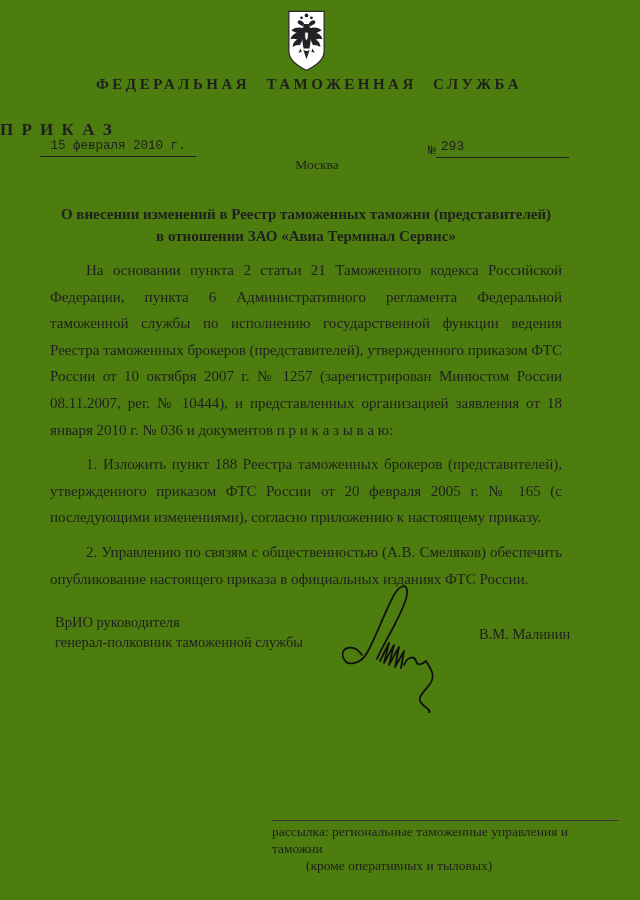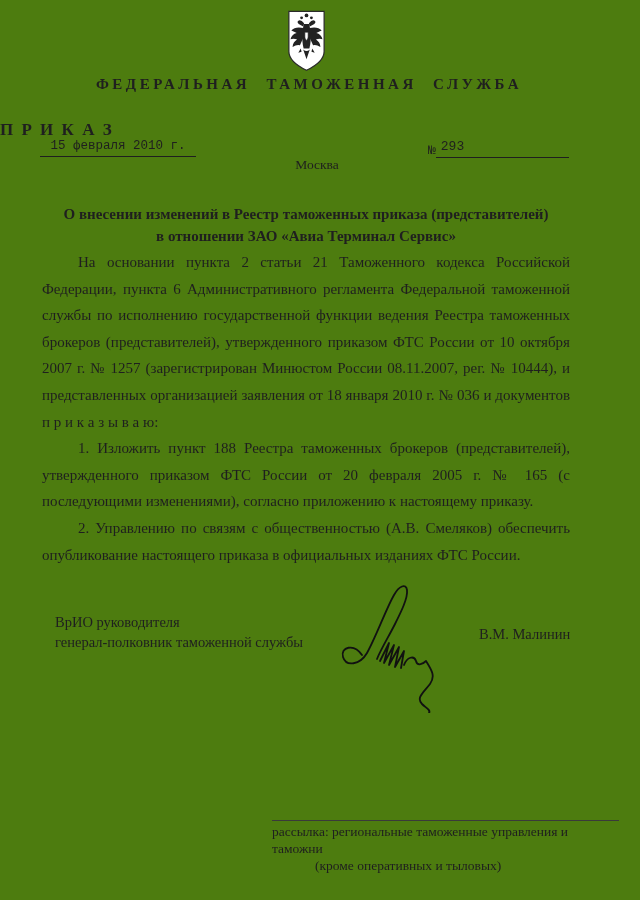--- a/index.html
+++ b/index.html
@@ -34,30 +34,30 @@
   }
   .city { position:absolute; left:0; top:157px; width:634px; text-align:center; font-size:13.5px; }
   .title {
     position:absolute; left:42px; top:203px; width:528px; text-align:center;
     font-weight:bold; font-size:15px; line-height:22px;
   }
   .bodytext {
     position:absolute; left:42px; top:249px; width:528px;
     font-size:15px; line-height:26.6px; text-align:justify;
   }
-  .bodytext p { margin:0; text-indent:36px; }
+  .bodytext p { margin:8px; text-indent:36px; }
   .sig-titles { position:absolute; left:55px; top:613px; font-size:14.5px; line-height:19.5px; }
   .sig-name { position:absolute; left:479px; top:626px; font-size:14.5px; white-space:nowrap; }
   .sig-svg { position:absolute; left:332px; top:577px; width:150px; height:136px; }
   .footer {
     position:absolute; left:272px; top:820px; width:347px;
     font-size:13.5px; line-height:17px;
   }
   .footer-rule { border-top:1.5px solid #3a3a3a; margin-bottom:2px; }
-  .footer-line2 { margin-left:43px; }
+  .footer-line2 { margin-left:34px; }
 </style>
 </head>
 <body>
 
 <div class="page">
 
   <svg class="emblem" viewBox="0 0 100 155" xmlns="http://www.w3.org/2000/svg">
     <path d="M7 5 H93 V103 Q93 128 50 149 Q7 128 7 103 Z" fill="#ffffff" stroke="#2a2a2a" stroke-width="3"></path>
     <g fill="#222222">
       <circle cx="50" cy="15" r="4.5"></circle>
@@ -80,21 +80,21 @@
   <div class="doctype">П Р И К А З</div>
 
   <div class="dateline">15 февраля 2010 г.</div>
 
   <div class="numline"><span>№</span><span class="num-value">293</span>
   </div>
 
   <div class="city">Москва</div>
 
   <div class="title">
-    <div>О внесении изменений в Реестр таможенных приказа (представителей)</div>
+    <div>О внесении изменений в Реестр таможенных таможни (представителей)</div>
     <div>в отношении ЗАО «Авиа Терминал Сервис»</div>
   </div>
 
   <div class="bodytext">
     <p>На основании пункта 2 статьи 21 Таможенного кодекса Российской Федерации, пункта 6 Административного регламента Федеральной таможенной службы по исполнению государственной функции ведения Реестра таможенных брокеров (представителей), утвержденного приказом ФТС России от 10 октября 2007 г.  № 1257  (зарегистрирован Минюстом России 08.11.2007, рег. № 10444), и представленных организацией заявления от 18 января 2010 г. № 036 и документов  п р и к а з ы в а ю:</p>
     <p>1. Изложить пункт 188 Реестра таможенных брокеров (представителей), утвержденного приказом ФТС России от 20 февраля 2005 г.  № 165 (с последующими изменениями), согласно приложению к настоящему приказу.</p>
     <p>2. Управлению по связям с общественностью (А.В. Смеляков) обеспечить опубликование настоящего приказа в официальных изданиях ФТС России.</p>
   </div>
 
   <div class="sig-titles">

